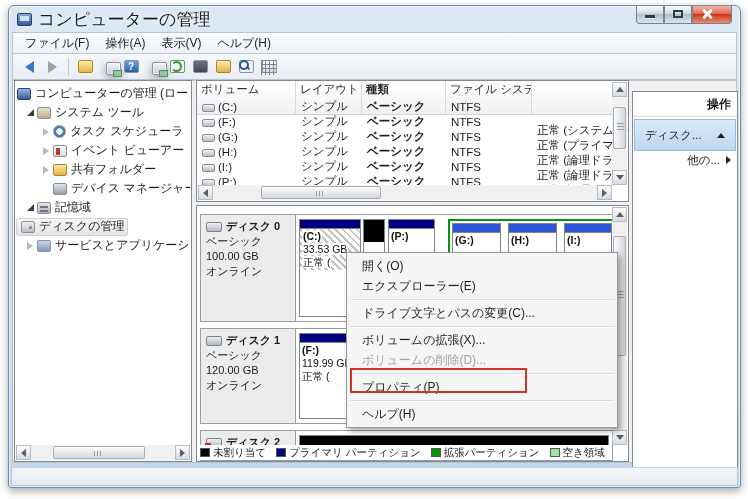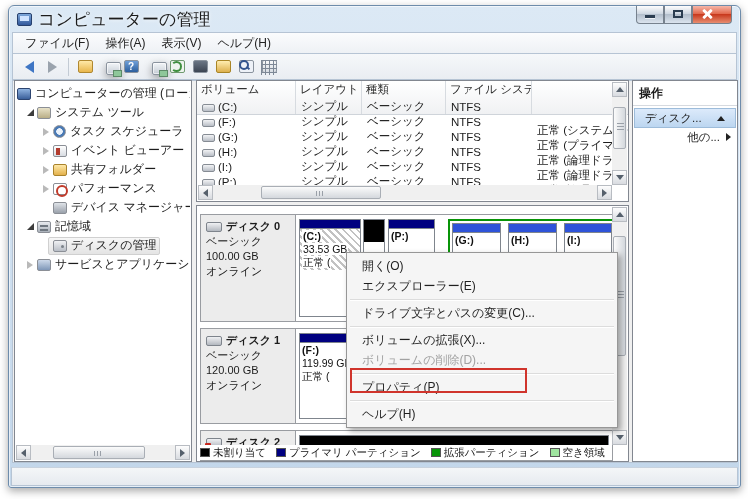--- a/index.html
+++ b/index.html
@@ -47,21 +47,21 @@
   .mini.grid { background:linear-gradient(#f8f9fa,#d7dce2); }
   .mini.grid::after { content:""; position:absolute; left:2px; top:3px; right:2px; bottom:2px;
      background:repeating-linear-gradient(#7d8896 0 1px,transparent 1px 4px), repeating-linear-gradient(90deg,#7d8896 0 1px,transparent 1px 4px); }
 
   
   .content-bg { position:absolute; left:3px; right:3px; top:74px; bottom:24px; background:#f0f0f0; border:1px solid #b6c4d4; }
   .pane { position:absolute; background:#fff; border:1px solid #828790; }
   .tree-pane   { left:14px; top:80px; width:178px; height:382px; }
   .table-pane  { left:196px; top:80px; width:433px; height:122px; }
   .disk-pane   { left:196px; top:205px; width:433px; height:257px; }
-  .actions-pane{ left:632px; top:80px; width:106px; height:382px; }
+  .actions-pane{ left:632px; top:91px; width:106px; height:382px;text-align:right; }
   .pane { position:absolute; }
 
   
   .tree { position:absolute; inset:1px 1px 16px 1px; overflow:hidden; font-size:12px; color:#1c1c1c; padding-top:2px; }
   .trow { display:flex; align-items:center; height:19px; white-space:nowrap; }
   .tw { width:12px; display:flex; justify-content:center; flex:none; }
   .exp-open { width:0; height:0; border-bottom:7px solid #3c3c3c; border-left:7px solid transparent; }
   .exp-closed { width:0; height:0; border-top:4px solid transparent; border-bottom:4px solid transparent; border-left:6px solid #b9b9b9; }
   .tico { width:14px; height:12px; flex:none; margin:0 4px 0 1px; border-radius:2px; border:1px solid #8b8f96; background:linear-gradient(#f2f3f5,#c9ccd1); position:relative; }
   .tico.computer { background:linear-gradient(#8fb3e0,#3a5f9a); border-color:#2c4470; }
@@ -97,21 +97,21 @@
   .sb-thumb-v { position:absolute; left:1px; width:13px; background:linear-gradient(90deg,#fbfbfb,#d4d8dd); border:1px solid #a9aeb5; border-radius:2px; }
   .grip-v { position:absolute; top:50%; left:3px; height:9px; width:7px; margin-top:-5px;
             background:repeating-linear-gradient(#9aa0a8 0 1px,transparent 1px 3px); }
 
   
   .vt-head { display:flex; height:34px; background:linear-gradient(#fff,#f0f1f3); border-bottom:1px solid #cfd4da; font-size:11.5px; color:#2b2b2b; }
   .vt-hc { padding:1px 4px; border-right:1px solid #d7dbe0; overflow:hidden; white-space:nowrap; }
   .vt-rows { position:absolute; left:1px; right:16px; top:18px; bottom:16px; overflow:hidden; }
   .vt-row { display:flex; height:15px; font-size:11.5px; color:#1c1c1c; align-items:center; }
   .vt-c { padding:0 4px; overflow:hidden; white-space:nowrap; flex:none; }
-  .c0{width:99px;} .c1{width:66px;} .c2{width:84px;} .c3{width:86px;} .c4{flex:1;margin-top:48px;}
+  .c0{width:99px;} .c1{width:66px;} .c2{width:84px;font-weight:bold;} .c3{width:86px;} .c4{flex:1;margin-top:48px;}
   .vol-ico { display:inline-block; width:13px; height:8px; background:linear-gradient(#f2f3f5,#b9bec6); border:1px solid #868c94; border-radius:2px; margin-right:3px; vertical-align:-1px; }
   .table-hscroll { position:absolute; left:1px; right:16px; bottom:1px; height:15px; background:#f0f0f0; display:flex; align-items:center; }
 
   
   .disk-row { position:absolute; left:3px; width:413px; border:1px solid #999ca1; background:#fff; display:flex; }
   .d-label { width:95px; flex:none; background:#ececec; border-right:1px solid #999ca1; padding:4px 5px; font-size:11px; color:#1c1c1c; line-height:15px; }
   .d-name { font-weight:bold; display:flex; align-items:center; gap:4px; }
   .disk-ico { width:16px; height:10px; background:linear-gradient(#f0f1f3,#b3b8bf); border:1px solid #7e848c; border-radius:2px; flex:none; position:relative; }
   .disk-ico.warn::after { content:""; position:absolute; left:-2px; bottom:-2px; width:6px; height:6px; background:#c8281e; border-radius:1px; }
   .d-parts { position:relative; flex:1; padding:4px 3px; display:flex; gap:2px; }
@@ -124,21 +124,21 @@
   .hatch .part-body { background:repeating-linear-gradient(45deg,#fff 0 3px,#c2c2c2 3px 5px); }
   .hatch .part-body span { background:#fff; padding:0 1px; }
   .ext-wrap { border:2px solid #089408; background:#fff; flex:none; display:flex; gap:7px; padding:2px; }
   .unalloc-part .part-head { height:22px; border-bottom:none; }
   .legend { position:absolute; left:3px; right:18px; bottom:1px; height:15px; display:flex; align-items:center; gap:10px; font-size:10.5px; color:#111; overflow:hidden; white-space:nowrap; background:#fff; }
   .lg { display:flex; align-items:center; gap:3px; flex:none; }
   .lg-sw { width:10px; height:9px; border:1px solid #555; flex:none; }
 
   
   .act-head { font-size:12px; font-weight:bold; color:#1c1c1c; padding:4px 6px 3px; border-bottom:1px solid #d6dae0; }
-  .act-sel { margin:2px 1px 0; height:20px; background:linear-gradient(#dceafb,#bcd6f0); border:1px solid #9dbcda; display:flex; align-items:center; justify-content:space-between; padding:0 10px; font-size:11.5px; color:#1c1c1c; }
+  .act-sel { margin:2px 1px 0; height:32px; background:linear-gradient(#dceafb,#bcd6f0); border:1px solid #9dbcda; display:flex; align-items:center; justify-content:space-between; padding:0 10px; font-size:11.5px; color:#1c1c1c; }
   .act-more { height:18px; display:flex; align-items:center; justify-content:flex-end; gap:6px; padding:0 6px; font-size:11.5px; color:#1c1c1c; }
   .caret-up{width:0;height:0;border-left:4px solid transparent;border-right:4px solid transparent;border-bottom:5px solid #222;}
   .caret-rt{width:0;height:0;border-top:4px solid transparent;border-bottom:4px solid transparent;border-left:5px solid #222;}
 
   
   .statusbar { position:absolute; left:3px; right:3px; bottom:3px; height:19px; background:linear-gradient(#f4f6f8,#e6eaef); border:1px solid #b6c4d4; border-top:1px solid #c8d2de; }
 
   
   .ctx { position:absolute; left:346px; top:252px; width:272px; background:#f5f5f5; border:1px solid #979797;
          box-shadow:3px 3px 6px rgba(0,0,0,.35); padding:3px 1px; z-index:50; }
@@ -244,39 +244,32 @@
         <div class="tico event"></div>
         <div class="tlabel">イベント ビューアー</div>
       </div>
       <div class="trow" style="padding-left:24px;">
         <div class="tw">
             <div class="exp-closed"></div>
           </div>
         <div class="tico share"></div>
         <div class="tlabel">共有フォルダー</div>
       </div>
-      <div class="trow" style="padding-left:24px;">
-        <div class="tw">
-            <div class="exp-closed"></div>
-          </div>
-        <div class="tico perf"></div>
-        <div class="tlabel">パフォーマンス</div>
-      </div>
       <div class="trow" style="padding-left:36px;">
         <div class="tico device"></div>
         <div class="tlabel">デバイス マネージャー</div>
       </div>
       <div class="trow" style="padding-left:8px;">
         <div class="tw">
             <div class="exp-open"></div>
           </div>
         <div class="tico storage"></div>
         <div class="tlabel">記憶域</div>
       </div>
-      <div class="trow" style="padding-left:32px;">
+      <div class="trow" style="">
         <div class="tsel">
           <div class="tico disk"></div>
           <div class="tlabel">ディスクの管理</div>
         </div>
       </div>
       <div class="trow" style="padding-left:8px;">
         <div class="tw">
             <div class="exp-closed"></div>
           </div>
         <div class="tico services"></div>

